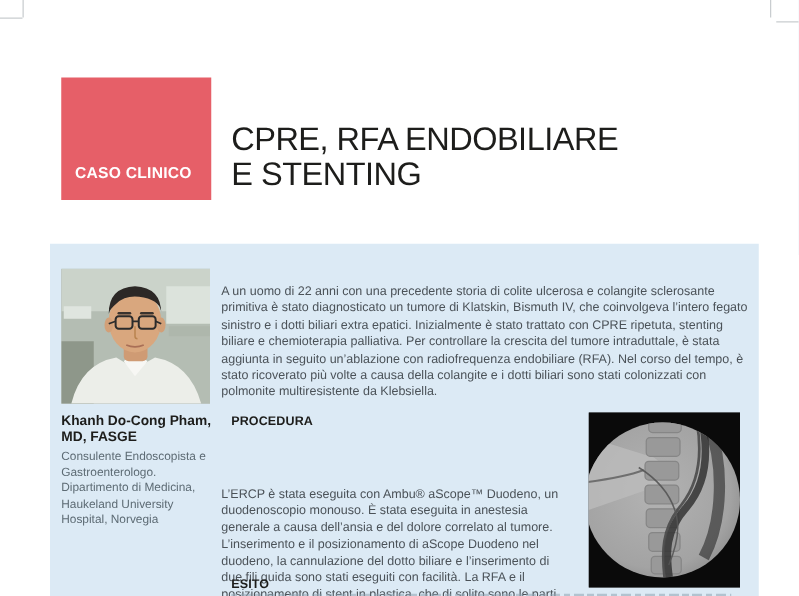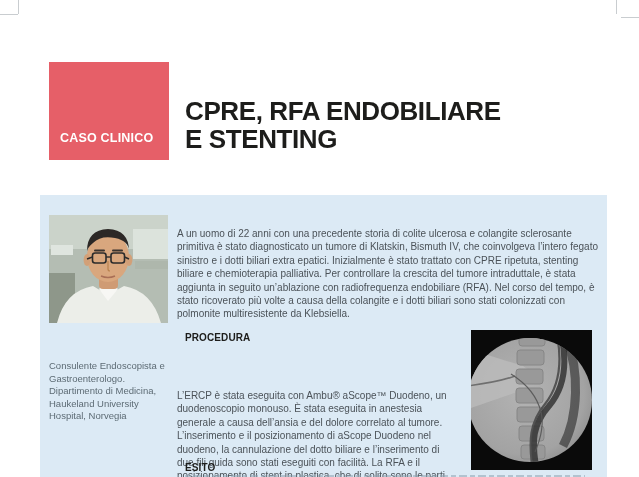--- a/index.html
+++ b/index.html
@@ -39,21 +39,21 @@
   .badge-subtitle {
     font-size: 9.5px; font-weight: bold; line-height: 1.28;
     width: 100px;
   }
 
   
   .headline {
     position: absolute; left: 185px; top: 97px;
     width: 360px;
     color: var(--heading, #1d1d1b);
-    font-size: 26px; font-weight: bold; letter-spacing: -0.4px;
+    font-size: 26px; font-weight: normal; letter-spacing: -0.4px;
     line-height: 1.08;
   }
 
   
   .panel {
     position: absolute; left: 40px; top: 195px;
     width: 567px; height: 282px;
     background: var(--panel, #DCEAF5);
   }
 
@@ -158,20 +158,21 @@
       <rect x="62" y="38" width="13.5" height="10" rx="2.5" fill="none" stroke="#2b2b2b" stroke-width="1.6"></rect>
       <line x1="57" y1="42" x2="62" y2="42" stroke="#2b2b2b" stroke-width="1.4"></line>
       <line x1="43.5" y1="42" x2="38" y2="44" stroke="#2b2b2b" stroke-width="1.4"></line>
       <line x1="75.5" y1="42" x2="80" y2="44" stroke="#2b2b2b" stroke-width="1.4"></line>
 
       <path d="M59,46 L59,54 Q59,56 61,56" fill="none" stroke="#b9834f" stroke-width="1.2"></path>
       <path d="M52,61 Q59,64 66,61" fill="none" stroke="#a96f56" stroke-width="1.4"></path>
     </svg>
   </div>
 
+  <div class="author-name">Khanh Do-Cong Pham, MD, FASGE</div>
   <div class="author-bio">Consulente Endoscopista e Gastroenterologo. Dipartimento di Medicina, Haukeland University Hospital, Norvegia</div>
 
   <div class="sec-body" id="anamnesi-body">A un uomo di 22 anni con una precedente storia di colite ulcerosa e colangite sclerosante primitiva è stato diagnosticato un tumore di Klatskin, Bismuth IV, che coinvolgeva l’intero fegato sinistro e i dotti biliari extra epatici. Inizialmente è stato trattato con CPRE ripetuta, stenting biliare e chemioterapia palliativa. Per controllare la crescita del tumore intraduttale, è stata aggiunta in seguito un’ablazione con radiofrequenza endobiliare (RFA). Nel corso del tempo, è stato ricoverato più volte a causa della colangite e i dotti biliari sono stati colonizzati con polmonite multiresistente da Klebsiella.</div>
 
   <div class="sec-heading" id="procedura-heading">PROCEDURA</div>
   <div class="sec-body" id="procedura-body">L’ERCP è stata eseguita con Ambu® aScope™ Duodeno, un duodenoscopio monouso. È stata eseguita in anestesia generale a causa dell’ansia e del dolore correlato al tumore. L’inserimento e il posizionamento di aScope Duodeno nel duodeno, la cannulazione del dotto biliare e l’inserimento di due fili guida sono stati eseguiti con facilità. La RFA e il posizionamento di stent in plastica, che di solito sono le parti più difficili della procedura, sono effettuati senza complicazioni (Figura 1).</div>
 
   <div class="sec-heading" id="esito-heading">ESITO</div>
   <div class="cut-text-strip"></div>
 

